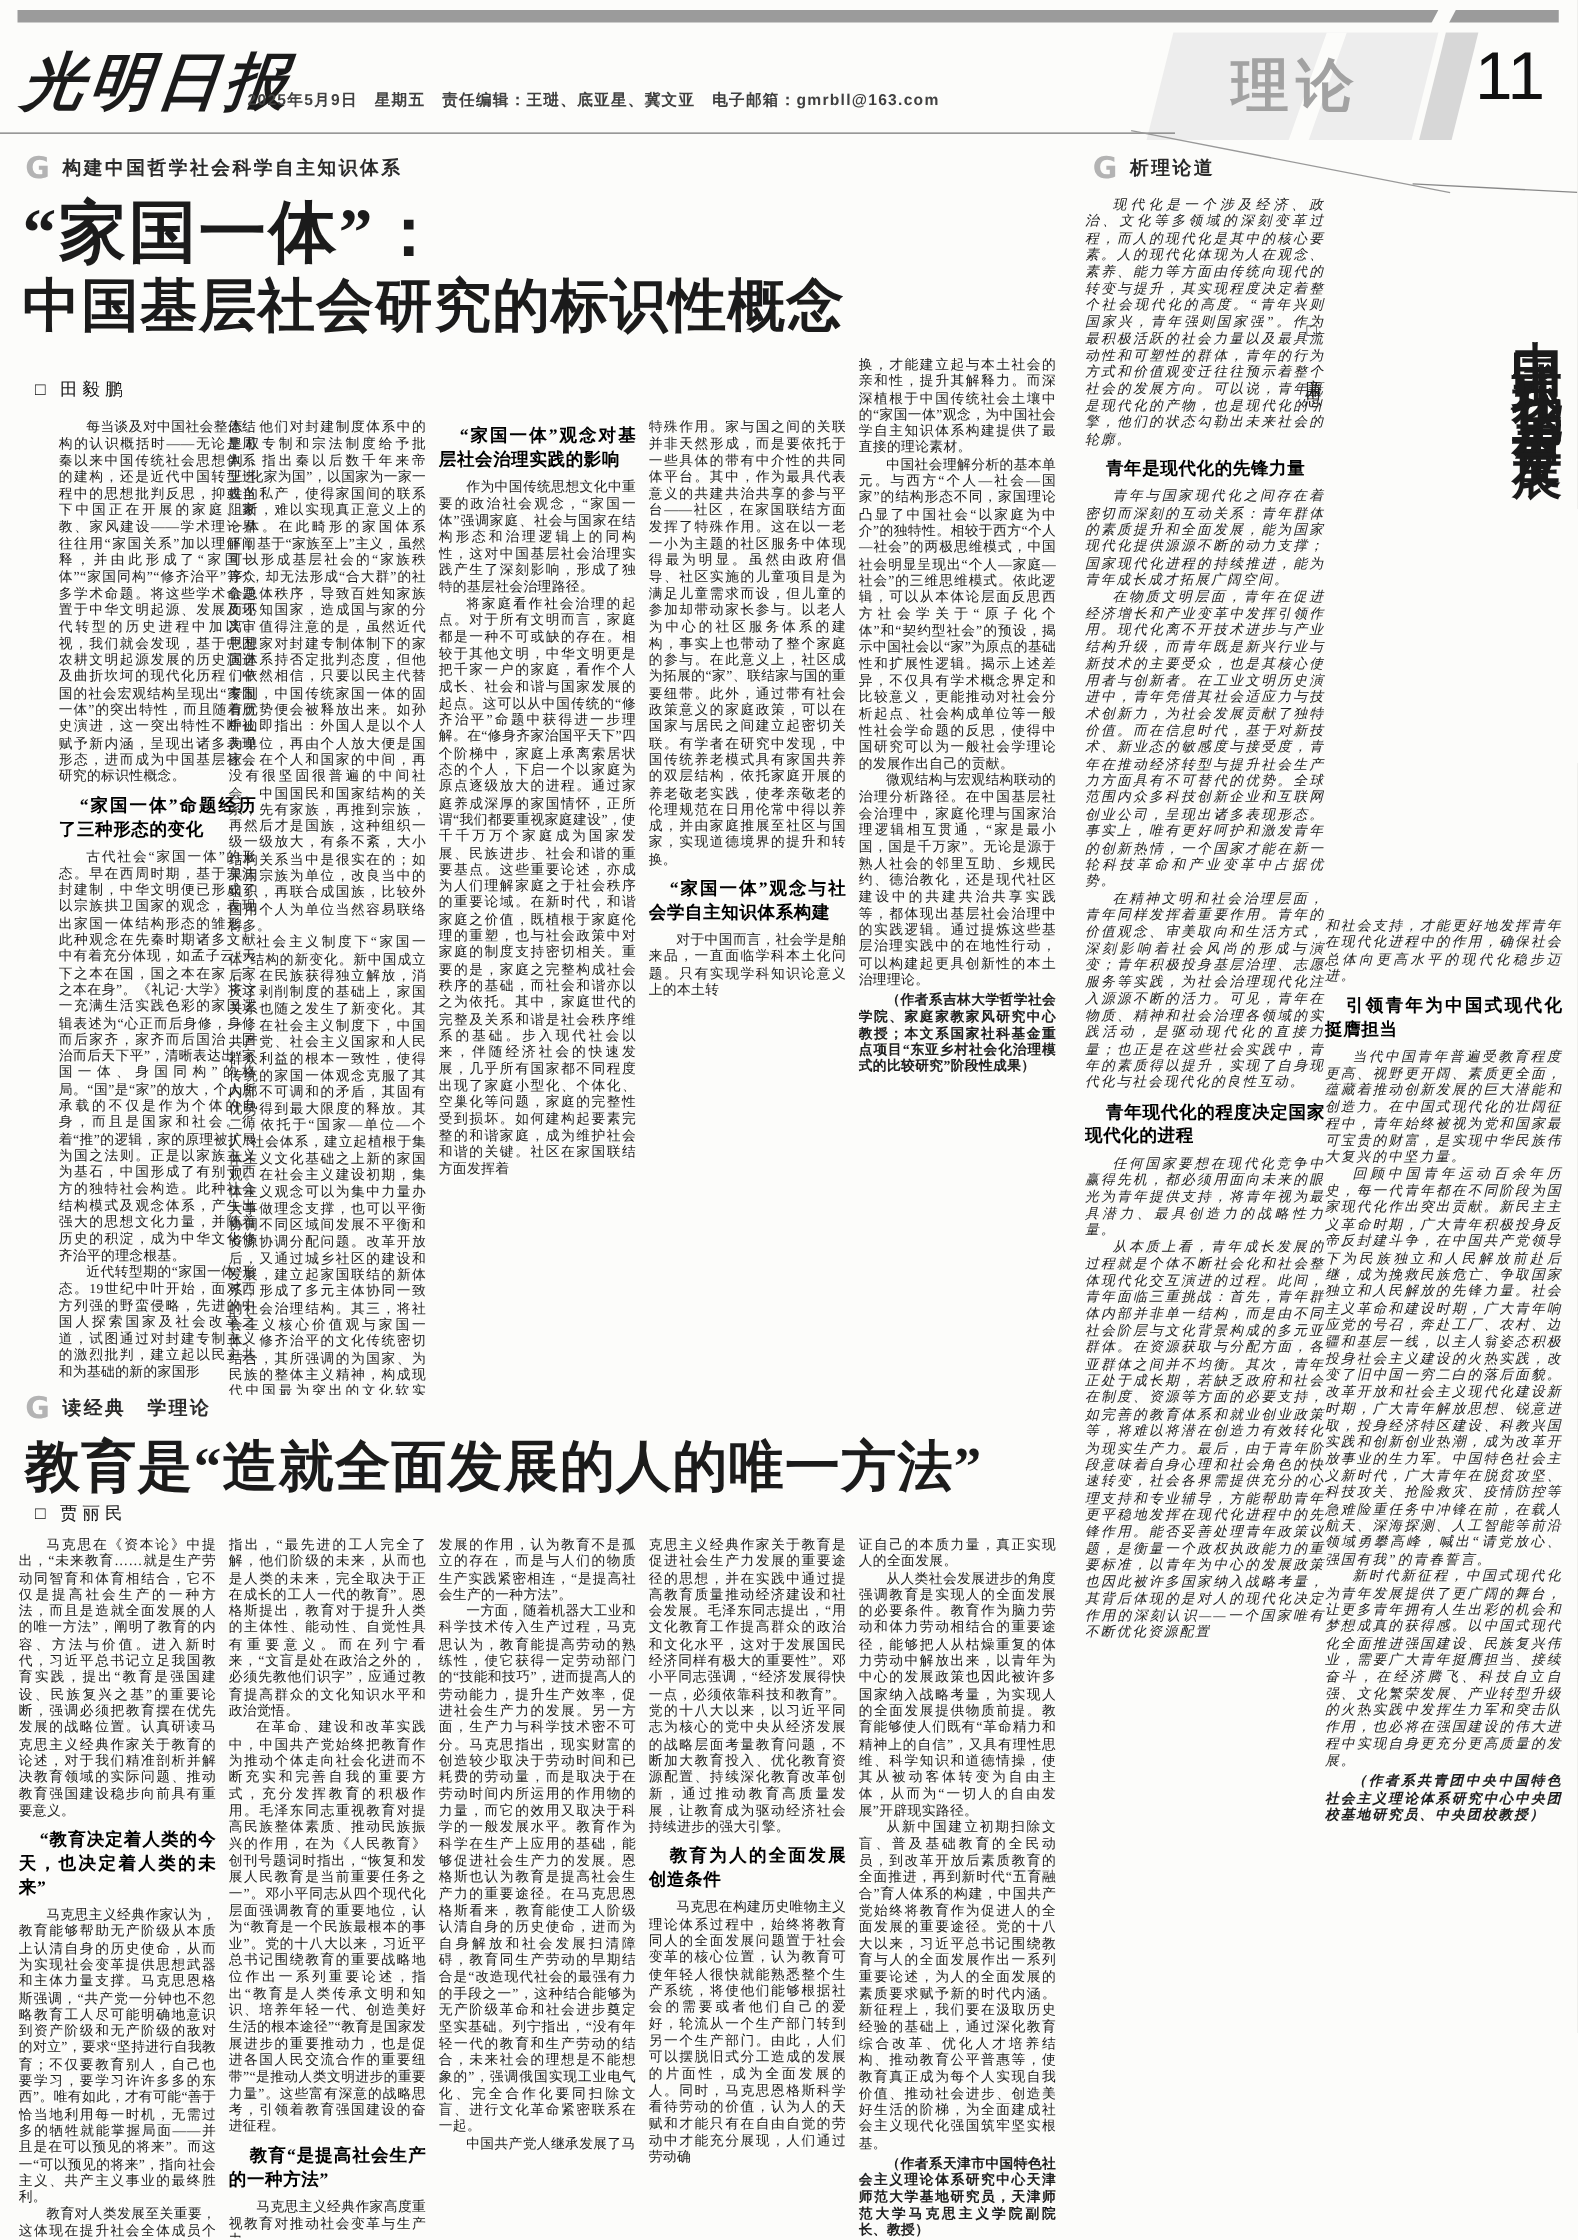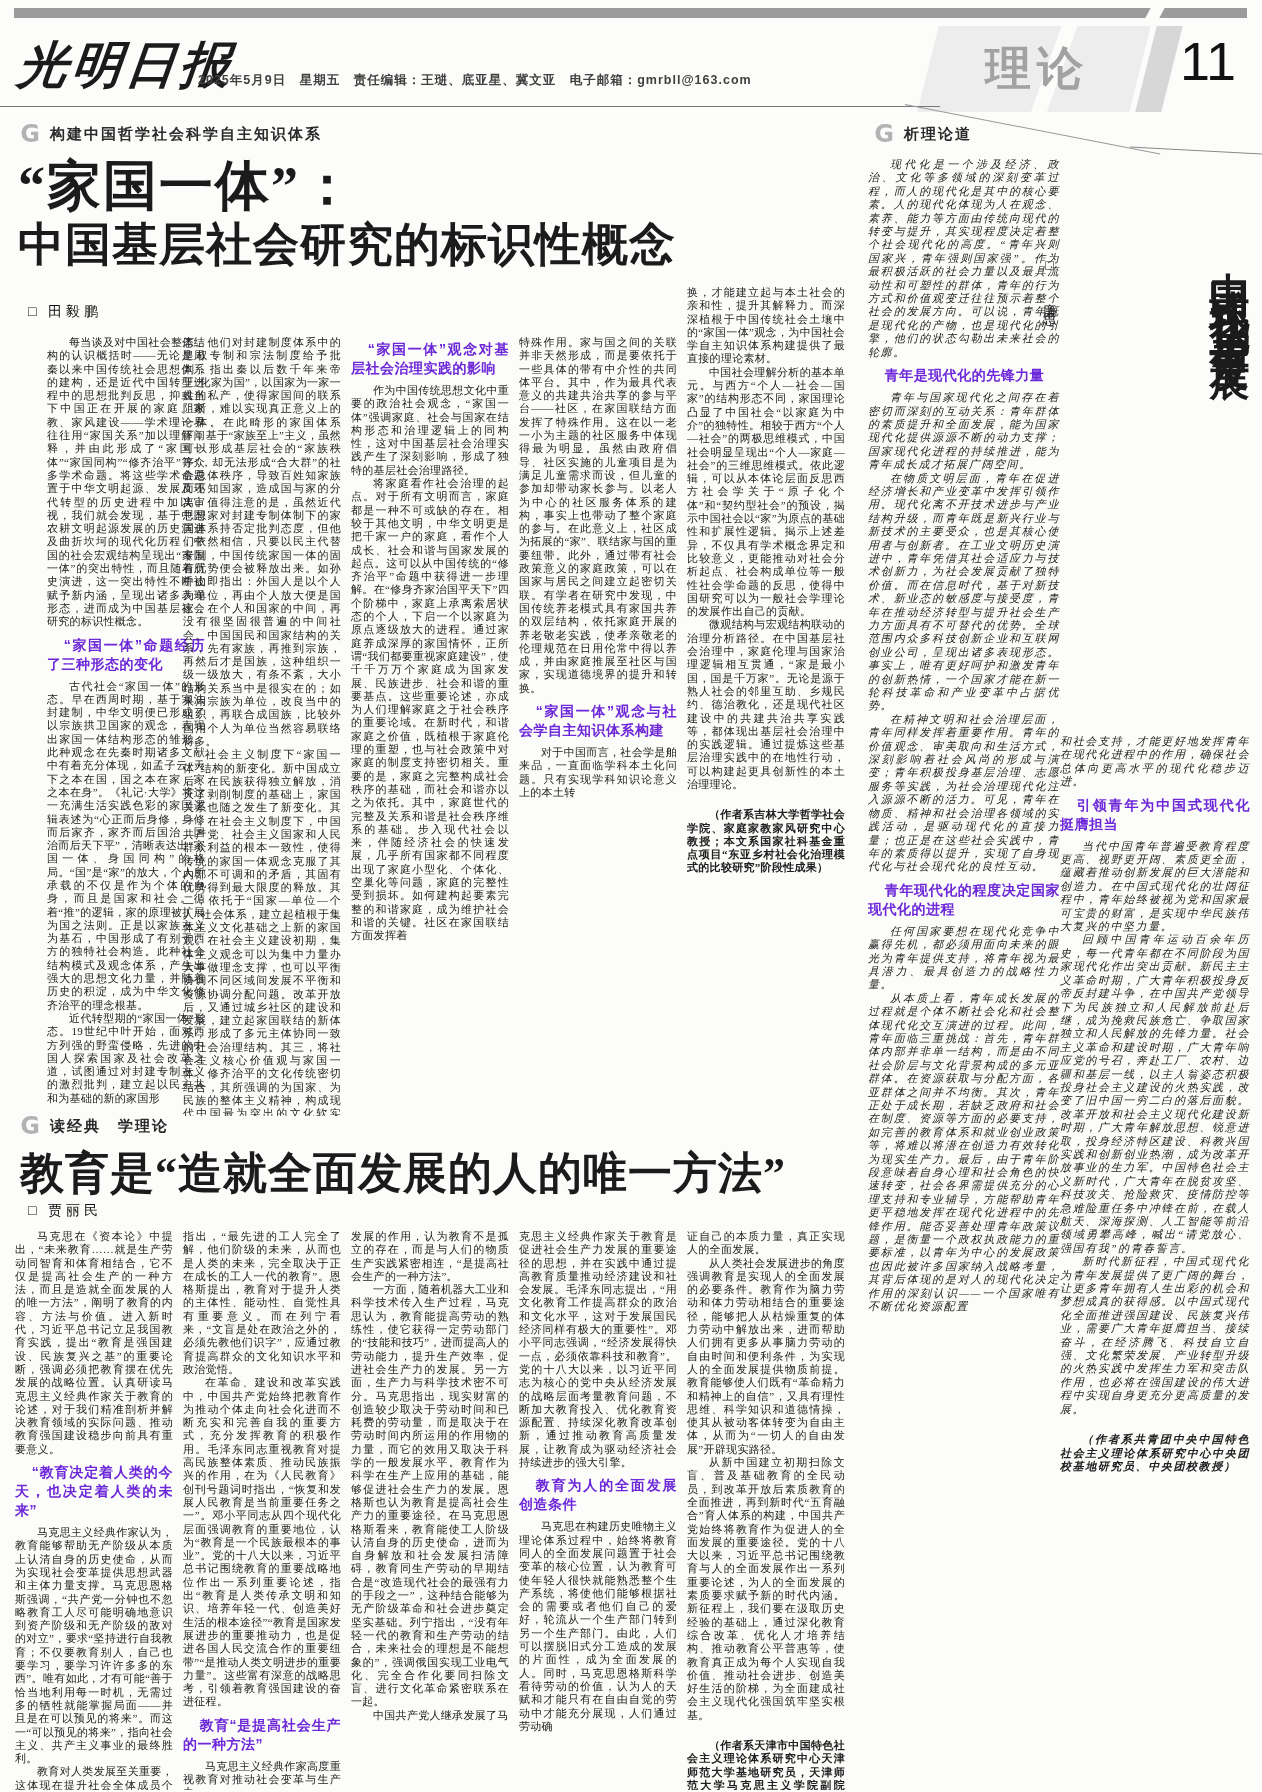--- a/index.html
+++ b/index.html
@@ -35,23 +35,23 @@
   .main-title2{position:absolute;left:18px;top:214px;font-size:46px;font-weight:900;letter-spacing:1px;}
   .bottom-title{position:absolute;left:20px;top:1144px;font-size:44px;font-weight:900;letter-spacing:1px;}
   .byline{position:absolute;font-size:14px;letter-spacing:4px;color:#111;}
   
   .col{position:absolute;width:158px;overflow:hidden;font-size:11px;line-height:13.3px;
        letter-spacing:.3px;text-align:justify;color:#202020;}
   .wcol{position:absolute;width:192px;overflow:hidden;font-size:11px;line-height:13.4px;
         letter-spacing:1.6px;text-align:justify;color:#202020;font-style:italic;}
   .para{text-indent:2em;margin:0;}
   .cont{text-indent:0;}
-  .colhead{font-family:Liberation Sans, sans-serif;font-weight:bold;font-style:normal;
-           font-size:14px;line-height:19px;letter-spacing:.5px;margin:7px 0 6px;text-indent:1.2em;color:#6d28d9;}
-  .attr{font-weight:bold;text-indent:2em;margin:17px 0 0;}
+  .colhead{font-family:Liberation Serif, serif;font-weight:bold;font-style:normal;
+           font-size:14px;line-height:19px;letter-spacing:.5px;margin:7px 0 6px;text-indent:1.2em;color:#000000;}
+  .attr{font-weight:bold;text-indent:2em;margin:3px 0 0;}
   
   .vblock{position:absolute;left:1096px;top:240px;height:505px;width:156px;writing-mode:vertical-rl;}
   .vtitle{font-size:40px;font-weight:900;letter-spacing:9px;line-height:46px;margin:0;}
   .vbyline{font-size:14px;letter-spacing:8px;padding-block-start:148px;margin-inline-start:18px;font-style:normal;}
 </style>
 </head>
 <body>
 
 <div class="page">
 
@@ -128,21 +128,21 @@
     <p class="para">一方面，随着机器大工业和科学技术传入生产过程，马克思认为，教育能提高劳动的熟练性，使它获得一定劳动部门的“技能和技巧”，进而提高人的劳动能力，提升生产效率，促进社会生产力的发展。另一方面，生产力与科学技术密不可分。马克思指出，现实财富的创造较少取决于劳动时间和已耗费的劳动量，而是取决于在劳动时间内所运用的作用物的力量，而它的效用又取决于科学的一般发展水平。教育作为科学在生产上应用的基础，能够促进社会生产力的发展。恩格斯也认为教育是提高社会生产力的重要途径。在马克思恩格斯看来，教育能使工人阶级认清自身的历史使命，进而为自身解放和社会发展扫清障碍，教育同生产劳动的早期结合是“改造现代社会的最强有力的手段之一”，这种结合能够为无产阶级革命和社会进步奠定坚实基础。列宁指出，“没有年轻一代的教育和生产劳动的结合，未来社会的理想是不能想象的”，强调俄国实现工业电气化、完全合作化要同扫除文盲、进行文化革命紧密联系在一起。</p>
     <p class="para">中国共产党人继承发展了马</p>
   </div>
   <div class="col" style="left:519px;top:1230px;height:560px;">
     <p class="para cont">克思主义经典作家关于教育是促进社会生产力发展的重要途径的思想，并在实践中通过提高教育质量推动经济建设和社会发展。毛泽东同志提出，“用文化教育工作提高群众的政治和文化水平，这对于发展国民经济同样有极大的重要性”。邓小平同志强调，“经济发展得快一点，必须依靠科技和教育”。党的十八大以来，以习近平同志为核心的党中央从经济发展的战略层面考量教育问题，不断加大教育投入、优化教育资源配置、持续深化教育改革创新，通过推动教育高质量发展，让教育成为驱动经济社会持续进步的强大引擎。</p>
     <h3 class="colhead">教育为人的全面发展创造条件</h3>
     <p class="para">马克思在构建历史唯物主义理论体系过程中，始终将教育同人的全面发展问题置于社会变革的核心位置，认为教育可使年轻人很快就能熟悉整个生产系统，将使他们能够根据社会的需要或者他们自己的爱好，轮流从一个生产部门转到另一个生产部门。由此，人们可以摆脱旧式分工造成的发展的片面性，成为全面发展的人。同时，马克思恩格斯科学看待劳动的价值，认为人的天赋和才能只有在自由自觉的劳动中才能充分展现，人们通过劳动确</p>
   </div>
   <div class="col" style="left:687px;top:1230px;height:560px;">
     <p class="para cont">证自己的本质力量，真正实现人的全面发展。</p>
-    <p class="para">从人类社会发展进步的角度强调教育是实现人的全面发展的必要条件。教育作为脑力劳动和体力劳动相结合的重要途径，能够把人从枯燥重复的体力劳动中解放出来，进而帮助人们拥有更多从事脑力劳动的自由时间和便利条件，为实现人的全面发展提供物质前提。教育能够使人们既有“革命精力和精神上的自信”，又具有理性思维、科学知识和道德情操，使其从被动客体转变为自由主体，从而为“一切人的自由发展”开辟现实路径。</p>
+    <p class="para">从人类社会发展进步的角度强调教育是实现人的全面发展的必要条件。教育作为脑力劳动和体力劳动相结合的重要途径，能够把人从枯燥重复的体力劳动中解放出来，以青年为中心的发展政策也因此被许多国家纳入战略考量，为实现人的全面发展提供物质前提。教育能够使人们既有“革命精力和精神上的自信”，又具有理性思维、科学知识和道德情操，使其从被动客体转变为自由主体，从而为“一切人的自由发展”开辟现实路径。</p>
     <p class="para">从新中国建立初期扫除文盲、普及基础教育的全民动员，到改革开放后素质教育的全面推进，再到新时代“五育融合”育人体系的构建，中国共产党始终将教育作为促进人的全面发展的重要途径。党的十八大以来，习近平总书记围绕教育与人的全面发展作出一系列重要论述，为人的全面发展的素质要求赋予新的时代内涵。新征程上，我们要在汲取历史经验的基础上，通过深化教育综合改革、优化人才培养结构、推动教育公平普惠等，使教育真正成为每个人实现自我价值、推动社会进步、创造美好生活的阶梯，为全面建成社会主义现代化强国筑牢坚实根基。</p>
     <p class="attr">（作者系天津市中国特色社会主义理论体系研究中心天津师范大学基地研究员，天津师范大学马克思主义学院副院长、教授）</p>
   </div>
 
   <div class="kicker" style="left:872px;top:122px;">
     <span class="gicon">G</span>
     <span class="ktext">析理论道</span>
   </div>
 
   <div class="vblock">

